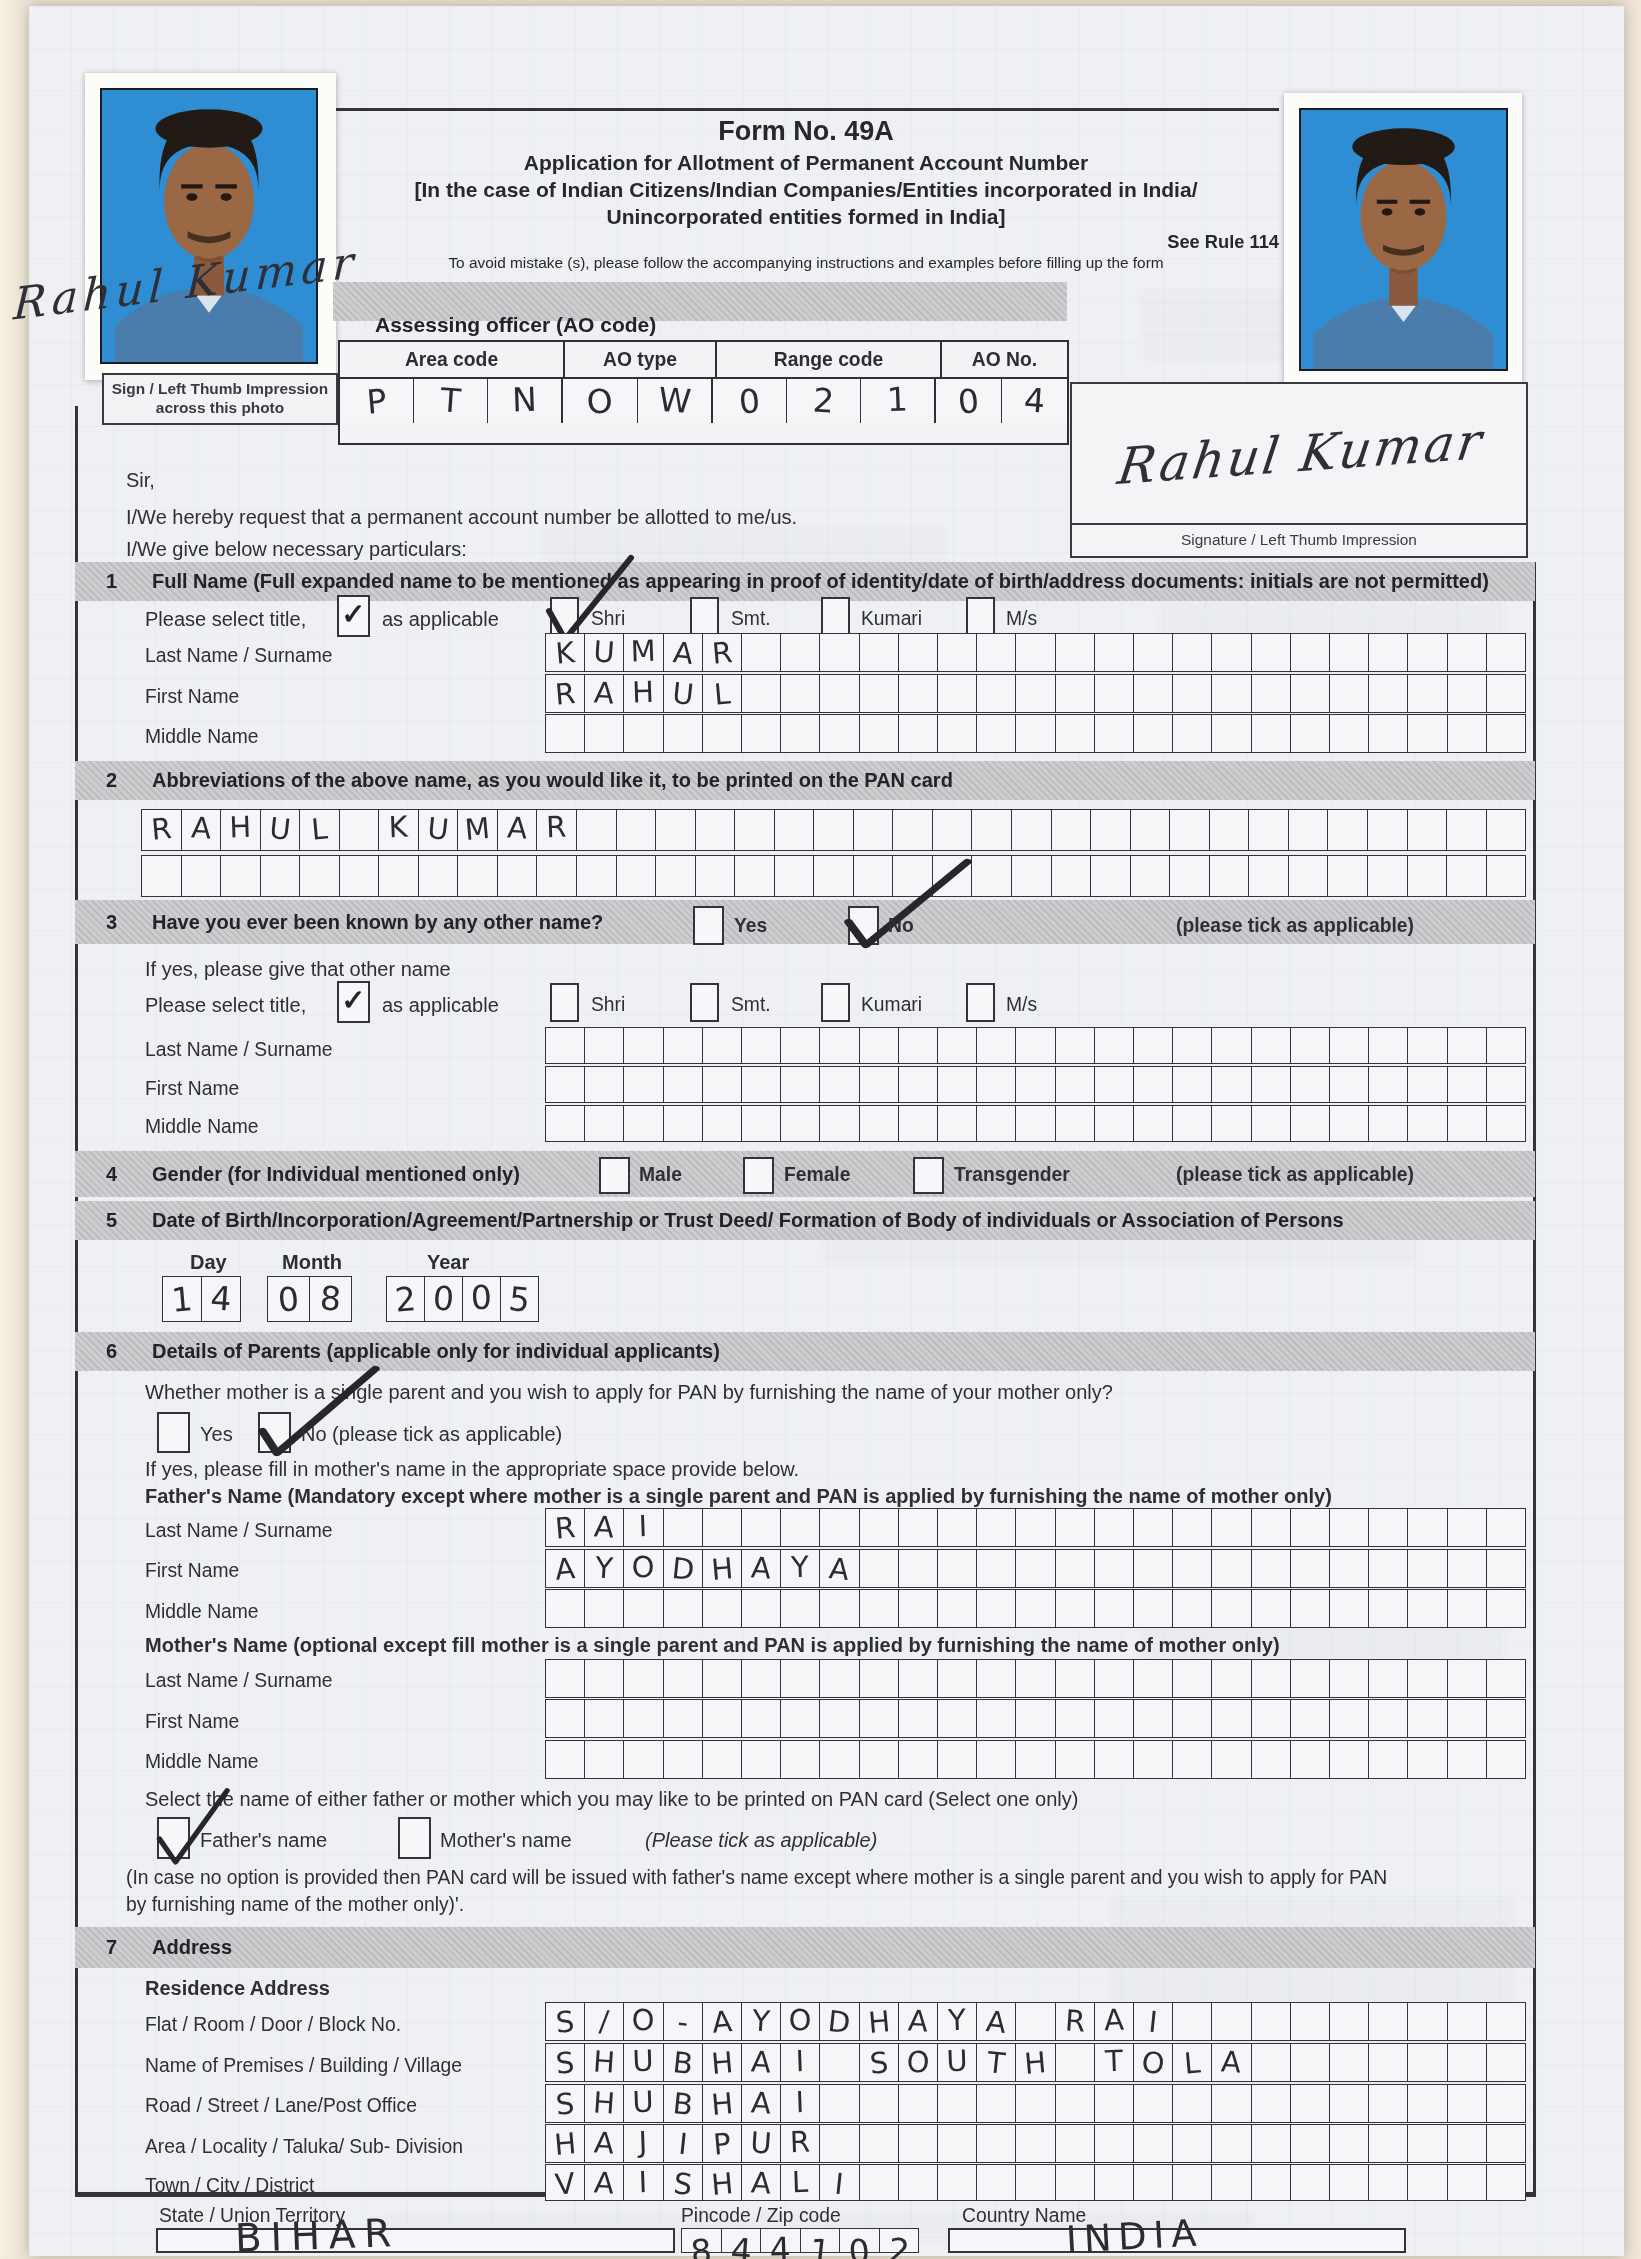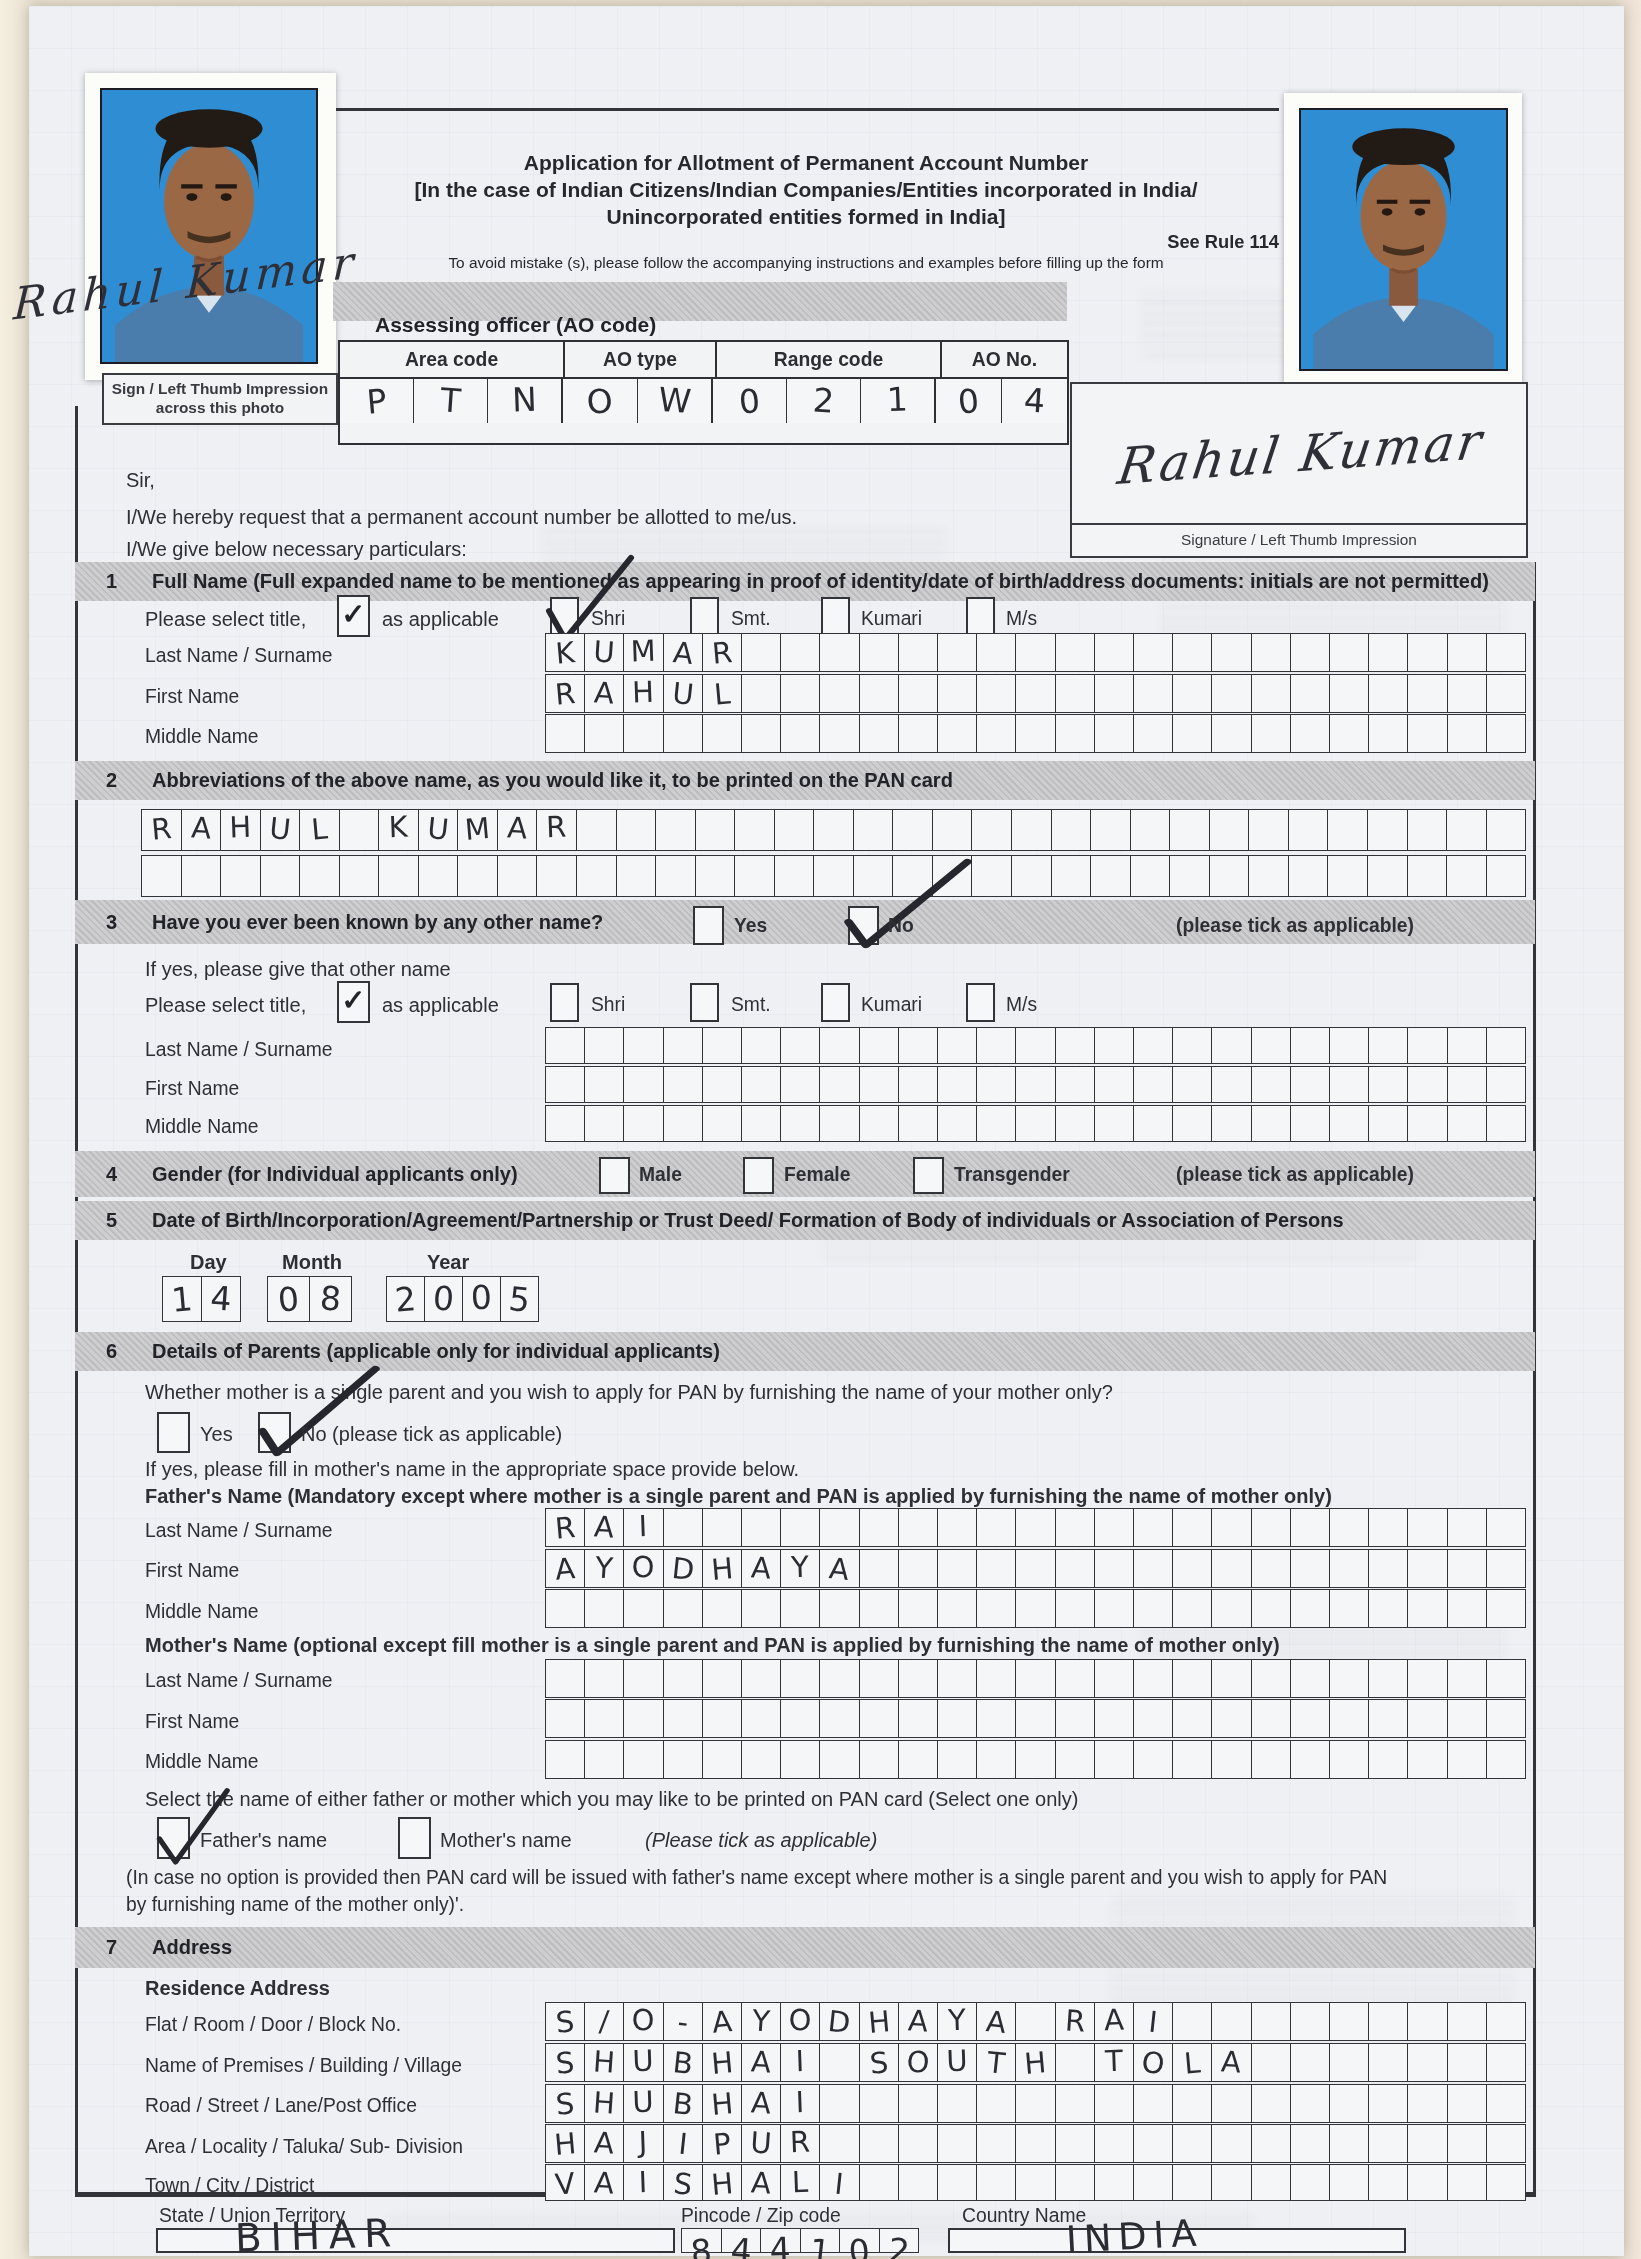--- a/index.html
+++ b/index.html
@@ -111,20 +111,21 @@
         <ellipse cx="42" cy="50" rx="2.6" ry="1.8" fill="#241812"></ellipse>
         <ellipse cx="58" cy="50" rx="2.6" ry="1.8" fill="#241812"></ellipse>
         <rect x="37" y="44" width="10" height="2" fill="#241812"></rect>
         <rect x="53" y="44" width="10" height="2" fill="#241812"></rect>
         <path d="M40,66 Q50,71 60,66 L60,69 Q50,74 40,69 Z" fill="#46301f"></path>
         <path d="M44,78 Q50,81 56,78" stroke="#7c4e33" stroke-width="1.5" fill="none"></path>
       </svg>
     </div>
   </div>
 
+  <div class="abs hdr b" style="top:116px;font-size:27px;">Form No. 49A</div>
   <div class="abs hdr b" style="top:151px;font-size:21px;">Application for Allotment of Permanent Account Number</div>
   <div class="abs hdr b" style="top:178px;font-size:21px;">[In the case of Indian Citizens/Indian Companies/Entities incorporated in India/</div>
   <div class="abs hdr b" style="top:205px;font-size:21px;">Unincorporated entities formed in India]</div>
   <div class="abs hdr b" style="top:231px;font-size:18.3px;text-align:right;">See Rule 114</div>
   <div class="abs hdr" style="top:254px;font-size:15.4px;">To avoid mistake (s), please follow the accompanying instructions and examples before filling up the form</div>
 
   <div class="abs band" style="left:333px;top:282px;width:734px;height:39px;font-size:21px;">
     <span style="margin-left:21px;margin-top:46px;">Assessing officer (AO code)</span>
   </div>
   <div class="abs" style="left:338px;top:340px;width:731px;height:105px;border:2.9px solid #2f3036;background:#f2f3f5;box-sizing:border-box;">
@@ -518,21 +519,21 @@
       <div class="cell"></div>
       <div class="cell"></div>
       <div class="cell"></div>
       <div class="cell"></div>
       <div class="cell"></div>
       <div class="cell"></div>
     </div>
 
   <div class="abs band" style="top:1151px;height:46px;">
     <span class="num">4</span>
-    <span>Gender (for Individual applicants only)</span>
+    <span>Gender (for Individual mentioned only)</span>
   </div>
   <div class="abs cb" style="left:599px;top:1157px;width:31px;height:37px;"></div>
   <div class="abs lbl b" style="left:639px;top:1164px;">Male</div>
   <div class="abs cb" style="left:743px;top:1157px;width:31px;height:37px;"></div>
   <div class="abs lbl b" style="left:784px;top:1164px;">Female</div>
   <div class="abs cb" style="left:913px;top:1157px;width:31px;height:37px;"></div>
   <div class="abs lbl b" style="left:954px;top:1164px;">Transgender</div>
   <div class="abs lbl b" style="left:1176px;top:1164px;">(please tick as applicable)</div>
 
   <div class="abs band" style="top:1201px;height:39px;">

